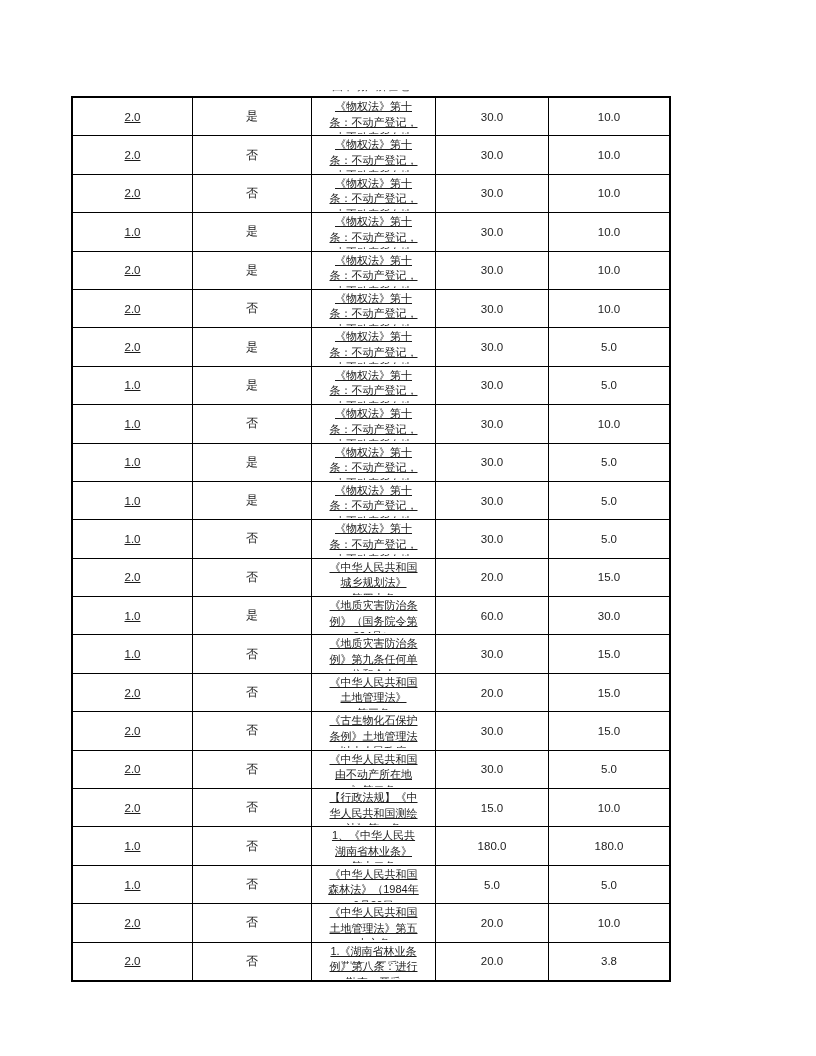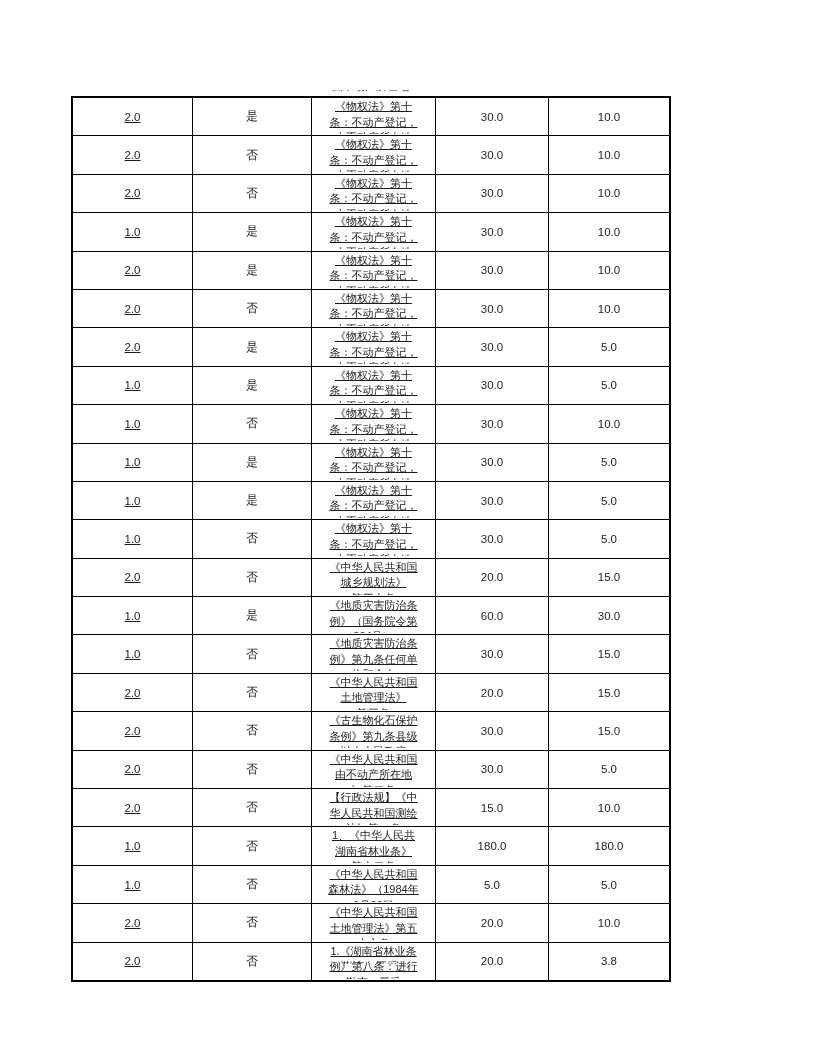--- a/index.html
+++ b/index.html
@@ -285,21 +285,21 @@
     </td>
     <td class="col-num-b">20.0</td>
     <td class="col-num-c">15.0</td>
   </tr>
         <tr>
     <td class="col-num-a">2.0</td>
     <td class="col-flag">否</td>
     <td class="col-law">
       <div class="law-box">
         <div class="law-line">《古生物化石保护</div>
-        <div class="law-line">条例》第九条县级</div>
+        <div class="law-line">条例》土地管理法</div>
         <div class="law-line">以上人民政府</div>
       </div>
     </td>
     <td class="col-num-b">30.0</td>
     <td class="col-num-c">15.0</td>
   </tr>
         <tr>
     <td class="col-num-a">2.0</td>
     <td class="col-flag">否</td>
     <td class="col-law">

